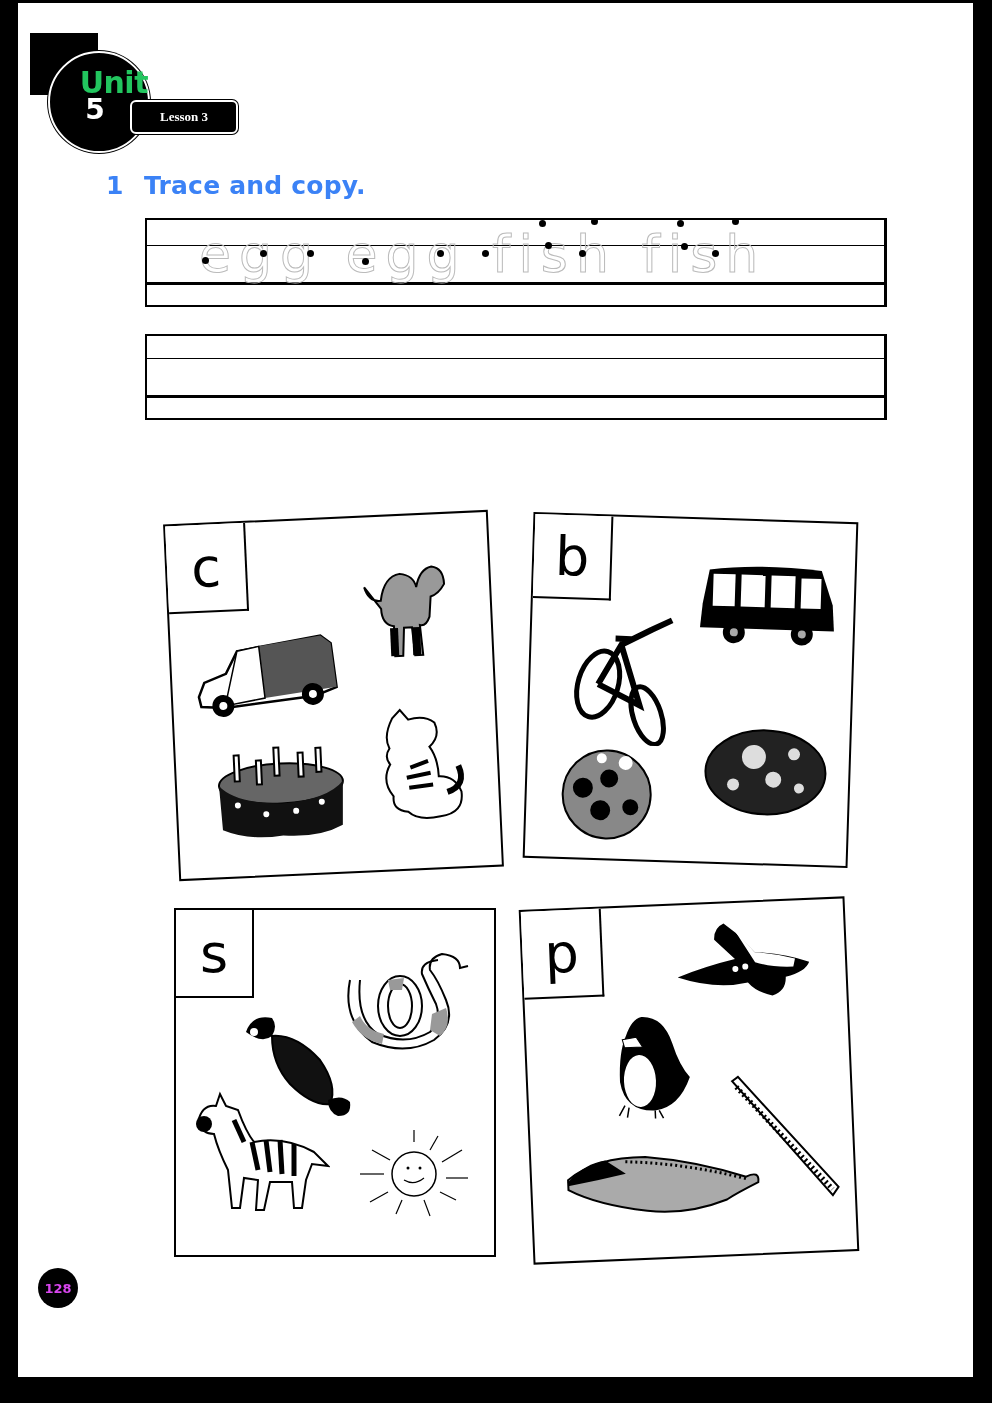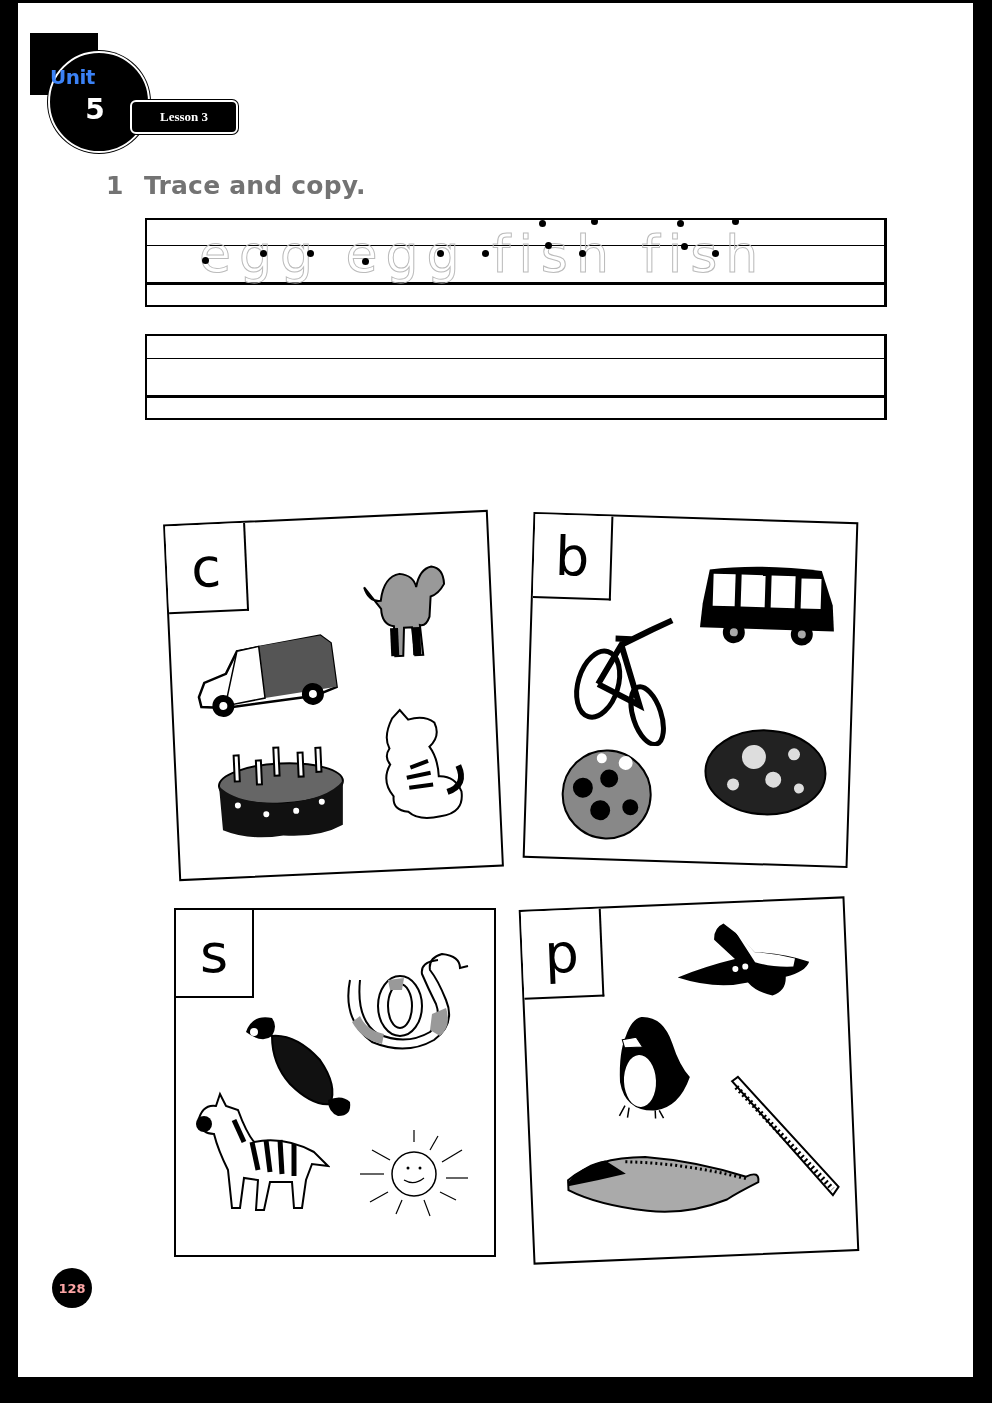--- a/index.html
+++ b/index.html
@@ -12,37 +12,37 @@
   }
   .abs { position: absolute; }
 
   
   .badge-square { left: 12px; top: 30px; width: 68px; height: 62px; background: #000; }
   .badge-circle {
     left: 30px; top: 48px; width: 98px; height: 98px; border-radius: 50%;
     background: #000; border: 2px solid #fff; box-shadow: 0 0 0 1px #000;
   }
   .badge-unit {
-    left: 0; top: 12px; width: 98px; text-align: left; color: #3b82f6;
-    font-family: "DejaVu Sans", sans-serif; font-weight: bold; font-size: 20px; letter-spacing: -0.5px;
+    left: 0; top: 12px; width: 98px; text-align: right; color: #22c55e;
+    font-family: "DejaVu Sans", sans-serif; font-weight: bold; font-size: 30px; letter-spacing: -0.5px;
   }
   .badge-num {
     left: 0; top: 40px; width: 90px; text-align: center; color: #fff;
     font-family: "DejaVu Sans", sans-serif; font-weight: bold; font-size: 28px;
   }
   .lesson-pill {
     left: 112px; top: 97px; width: 104px; height: 30px; background: #000; border-radius: 6px;
     border: 2px solid #fff; box-shadow: 0 0 0 1px #000; color: #fff;
     display: flex; align-items: center; justify-content: center;
     font-family: Liberation Serif, serif; font-weight: bold; font-size: 13px;
   }
 
   
   .heading {
-    font-family: "DejaVu Sans", sans-serif; font-weight: bold; font-size: 25px; color: #737373;
+    font-family: "DejaVu Sans", sans-serif; font-weight: bold; font-size: 25px; color: #3b82f6;
     letter-spacing: 0.2px;
   }
   .heading .num { display: inline-block; width: 38px; }
 
   
   .write-box { left: 127px; width: 742px; border: 2px solid #000; border-right-width: 3px; box-sizing: border-box; }
   .write-line { position: absolute; left: 0; right: 0; height: 0; border-top: 1.5px solid #000; }
   .write-line.base { border-top-width: 3px; }
   .trace-text {
     position: absolute; left: 52px; top: 8px; font-family: "DejaVu Sans", sans-serif;
@@ -58,21 +58,21 @@
     background: #fff; display: flex; align-items: center; justify-content: center; box-sizing: border-box;
     font-family: "DejaVu Sans", sans-serif; font-size: 54px; color: #000;
   }
   .pic { position: absolute; }
   .pic-label {
     position: absolute; left: 0; right: 0; bottom: -2px; text-align: center; font-size: 0; color: transparent;
   }
 
   
   .page-num {
-    left: 34px; top: 1265px; width: 40px; height: 40px; border-radius: 50%; background: #000; color: #fca5a5;
+    left: 20px; top: 1265px; width: 40px; height: 40px; border-radius: 50%; background: #000; color: #d946ef;
     display: flex; align-items: center; justify-content: center;
     font-family: "DejaVu Sans", sans-serif; font-weight: bold; font-size: 13px;
   }
 </style>
 </head>
 <body>
 
 <div class="page">
 
   <div class="abs badge-square"></div>

